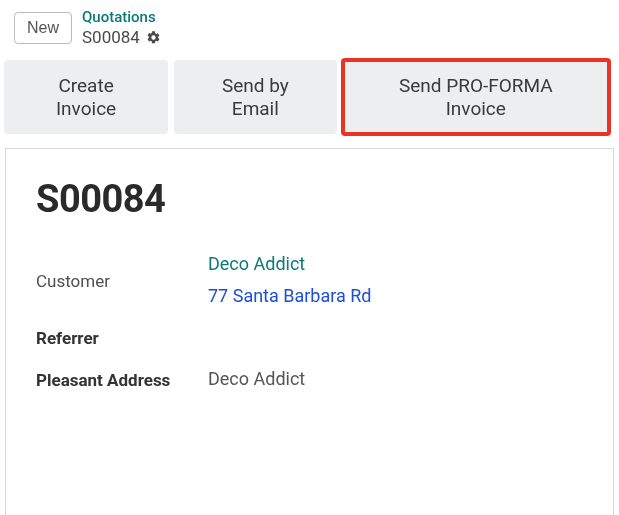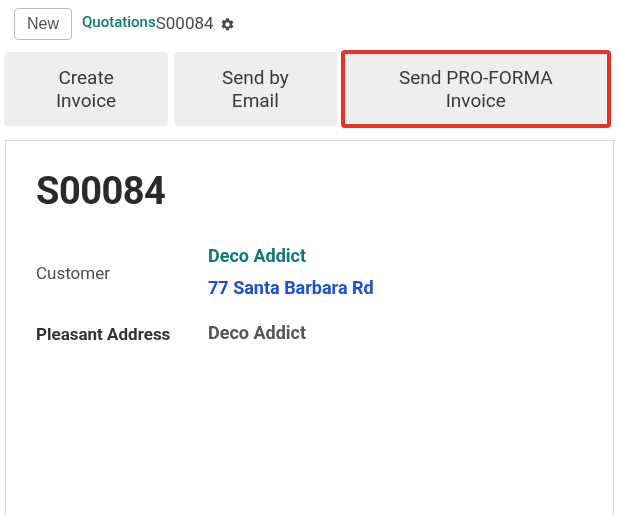--- a/index.html
+++ b/index.html
@@ -24,21 +24,21 @@
       border: 1px solid #bbb;
       background: #fff;
       padding: 6px 12px;
       font-size: 16px;
       color: #555;
       border-radius: 4px;
       cursor: pointer;
     }
     .breadcrumb-area {
       display: flex;
-      flex-direction: row;
+      flex-direction: column;
       line-height: 1.25;
     }
     .breadcrumb-top {
       color: #0d7977;
       font-size: 15px;
       font-weight: 500;
       cursor: pointer;
     }
     .breadcrumb-row {
       display: flex;
@@ -105,21 +105,20 @@
       padding-top: 2px;
     }
     .field-label.bold {
       font-weight: 700;
       color: #333;
     }
     .field-value {
       font-size: 18px;
       color: #555;
       line-height: 1.65;
-      font-weight: bold;
     }
     .customer-link {
       color: #0d7977;
       font-size: 18px;
       cursor: pointer;
     }
     .address-lines {
       color: #1d4ed8;
       font-size: 18px;
       line-height: 1.65;
@@ -156,18 +155,22 @@
   <div class="field-row">
     <div class="field-label">Customer</div>
     <div class="field-value">
       <span class="customer-link">Deco Addict</span>
       <div class="address-lines">
         <div>77 Santa Barbara Rd</div>
       </div>
     </div>
   </div>
 
+  <div class="field-row">
+    <div class="field-label bold">Referrer</div>
+    <div class="field-value"></div>
+  </div>
 
   <div class="field-row">
     <div class="field-label bold">Pleasant Address</div>
     <div class="field-value">Deco Addict</div>
   </div>
 </div>
 
 </body></html>

